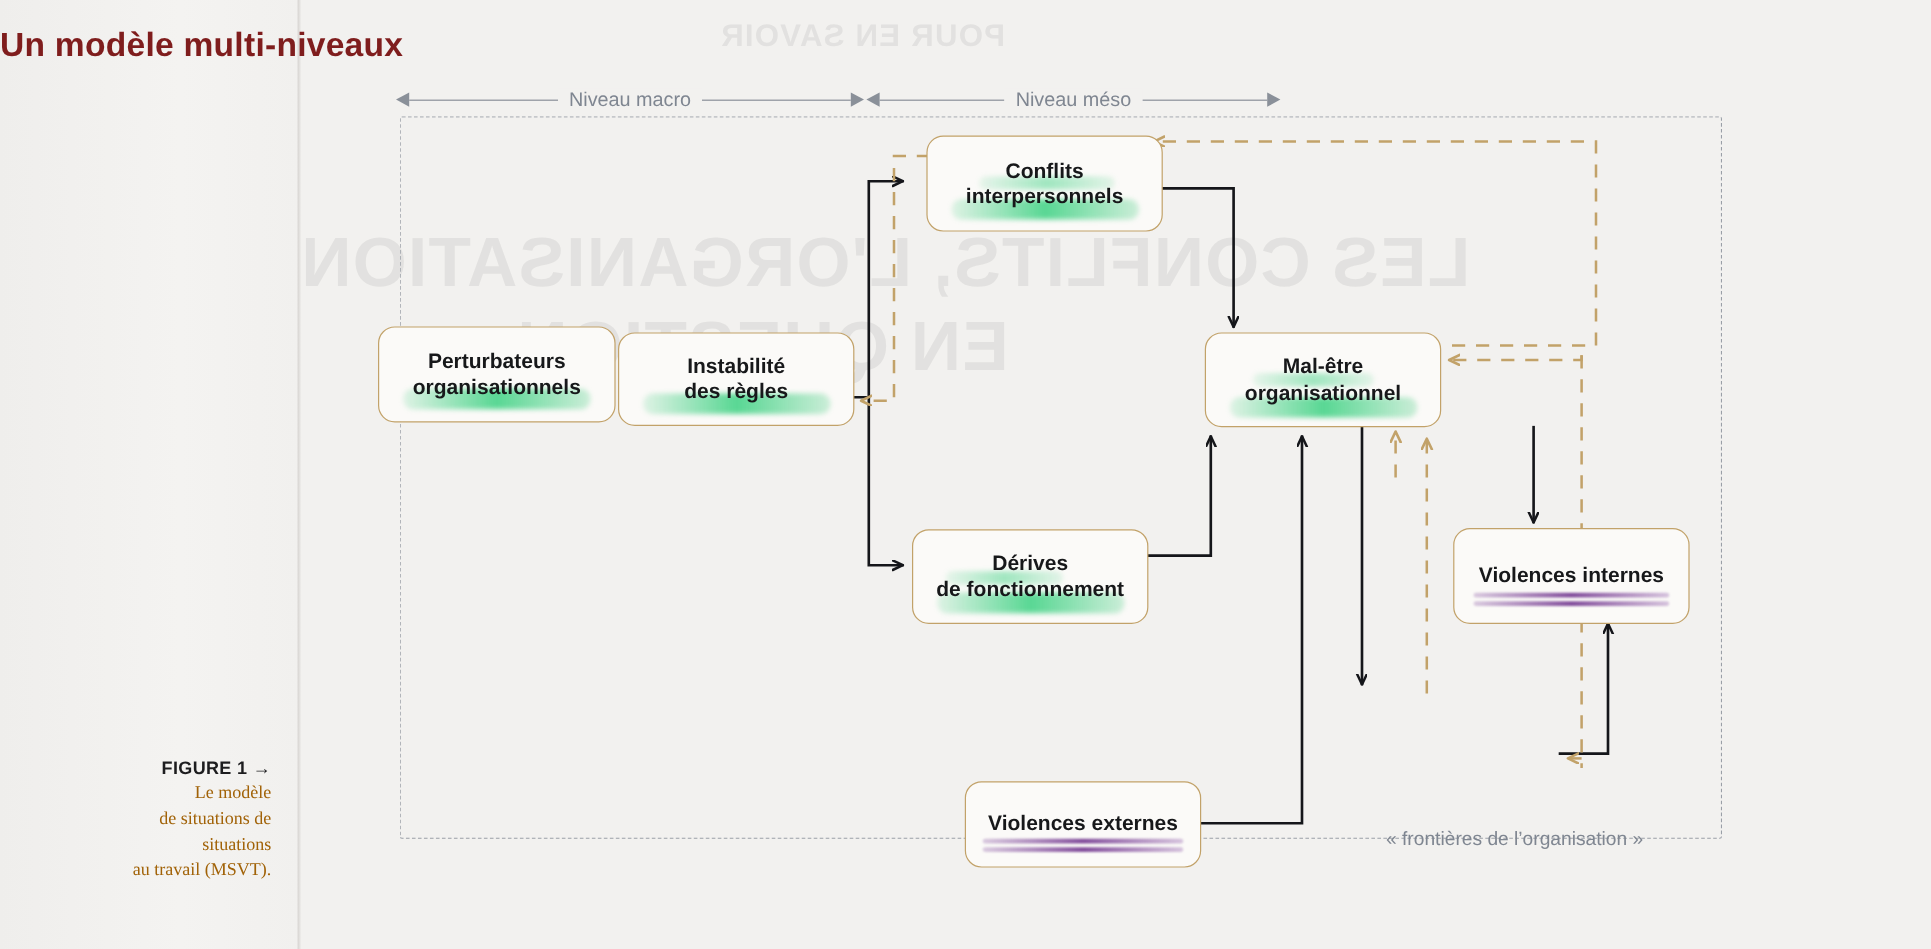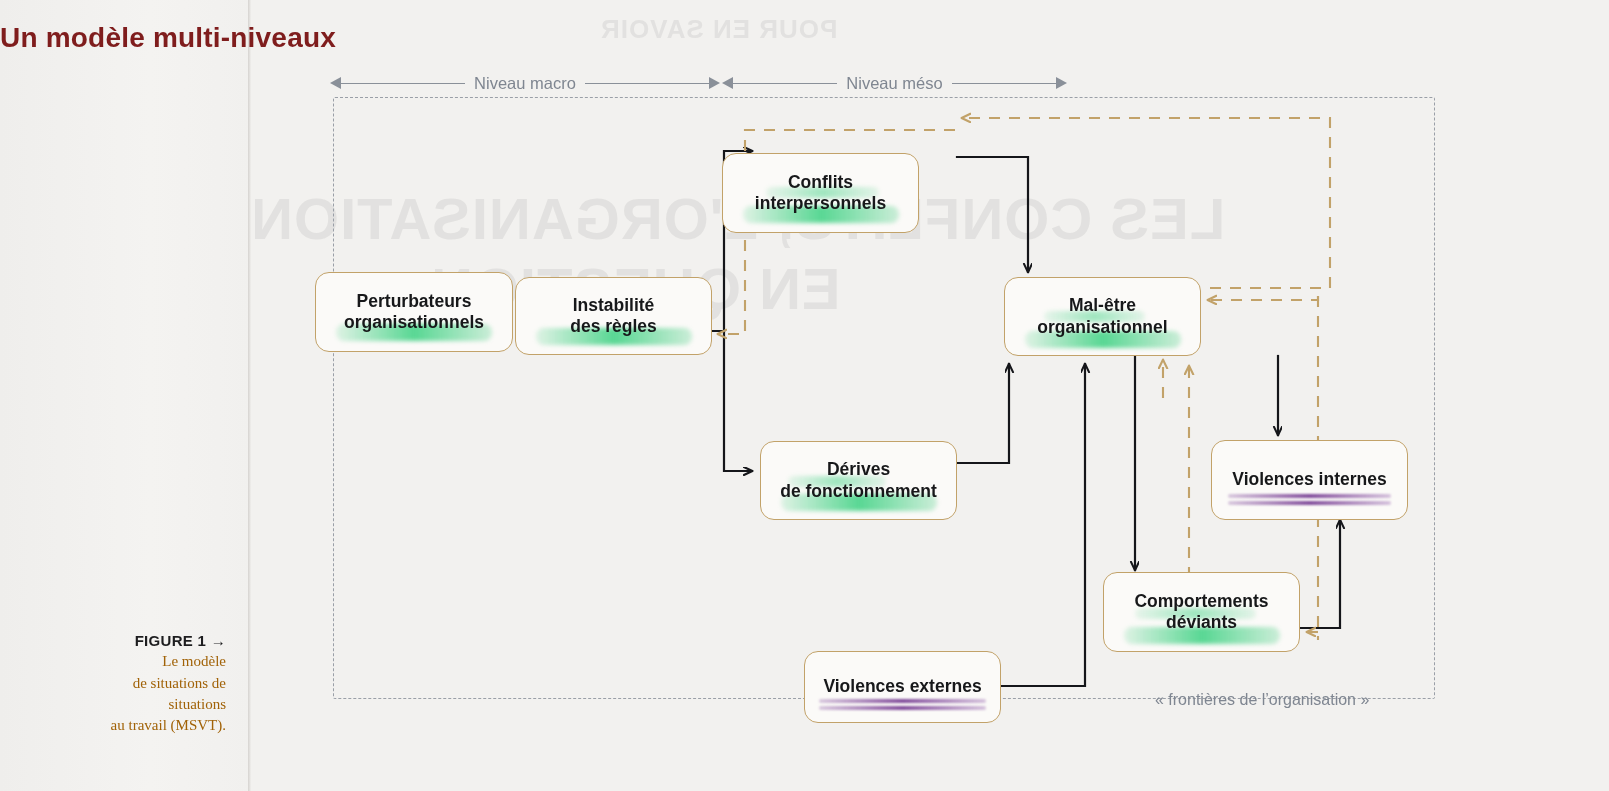--- a/index.html
+++ b/index.html
@@ -165,21 +165,21 @@
   <div class="node" style="left:270px;top:272px;width:198px;height:80px;margin-left:45px;">
     <div class="hl hl-green" style="bottom:10px;"></div>
     <span><span>Perturbateurs</span><br><span>organisationnels</span></span>
   </div>
 
   <div class="node" style="left:515px;top:277px;width:197px;height:78px;">
     <div class="hl hl-green" style="bottom:9px;"></div>
     <span><span>Instabilité</span><br><span>des règles</span></span>
   </div>
 
-  <div class="node" style="left:722px;top:113px;width:197px;height:80px;margin-top:40px;">
+  <div class="node" style="left:772px;top:113px;width:197px;height:80px;">
     <div class="hl hl-green-thin" style="bottom:34px;left:22%;width:58%;"></div>
     <div class="hl hl-green" style="bottom:9px;"></div>
     <span><span>Conflits</span><br><span>interpersonnels</span></span>
   </div>
 
   <div class="node" style="left:1004px;top:277px;width:197px;height:79px;">
     <div class="hl hl-green-thin" style="bottom:33px;left:20%;width:52%;"></div>
     <div class="hl hl-green" style="bottom:7px;"></div>
     <span><span>Mal-être</span><br><span>organisationnel</span></span>
   </div>
@@ -189,25 +189,20 @@
     <div class="hl hl-green" style="bottom:8px;"></div>
     <span><span>Dérives</span><br><span>de fonctionnement</span></span>
   </div>
 
   <div class="node" style="left:1211px;top:440px;width:197px;height:80px;">
     <div class="hl hl-purple" style="bottom:21px;left:8%;width:84%;"></div>
     <div class="hl hl-purple" style="bottom:14px;left:8%;width:84%;"></div>
     <span><span>Violences internes</span></span>
   </div>
 
-  <div class="node" style="left:1103px;top:572px;width:197px;height:80px;">
-    <div class="hl hl-green-thin" style="bottom:32px;left:16%;width:62%;"></div>
-    <div class="hl hl-green" style="bottom:7px;"></div>
-    <span><span>Comportements</span><br><span>déviants</span></span>
-  </div>
 
   <div class="node" style="left:760px;top:651px;width:197px;height:72px;margin-left:44px;">
     <div class="hl hl-purple" style="bottom:19px;left:7%;width:86%;"></div>
     <div class="hl hl-purple" style="bottom:12px;left:7%;width:86%;"></div>
     <span><span>Violences externes</span></span>
   </div>
 
   <div id="caption">
     <div class="fig">FIGURE 1 →</div>
     <div class="cap">Le modèle</div>

